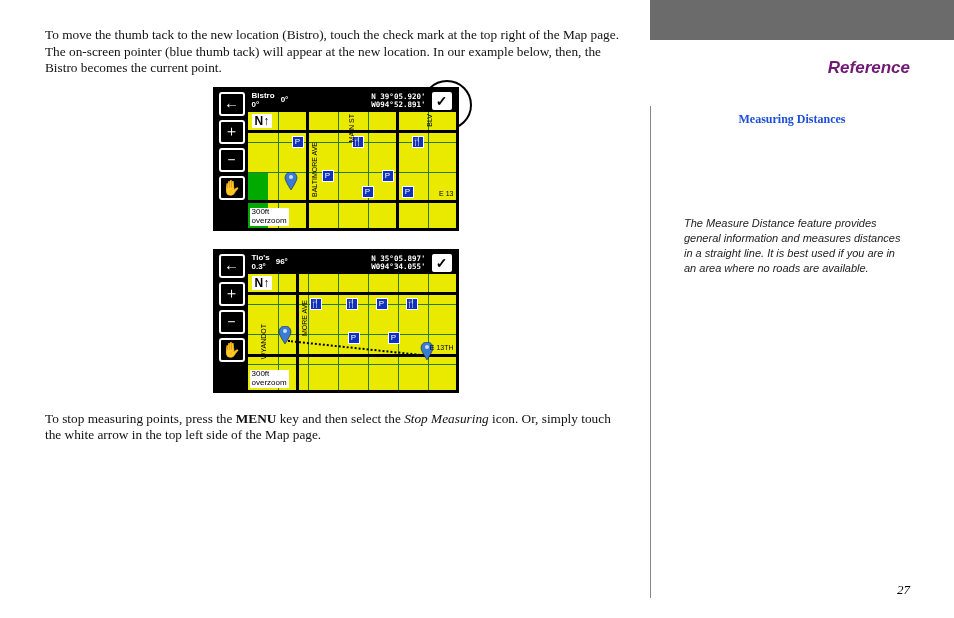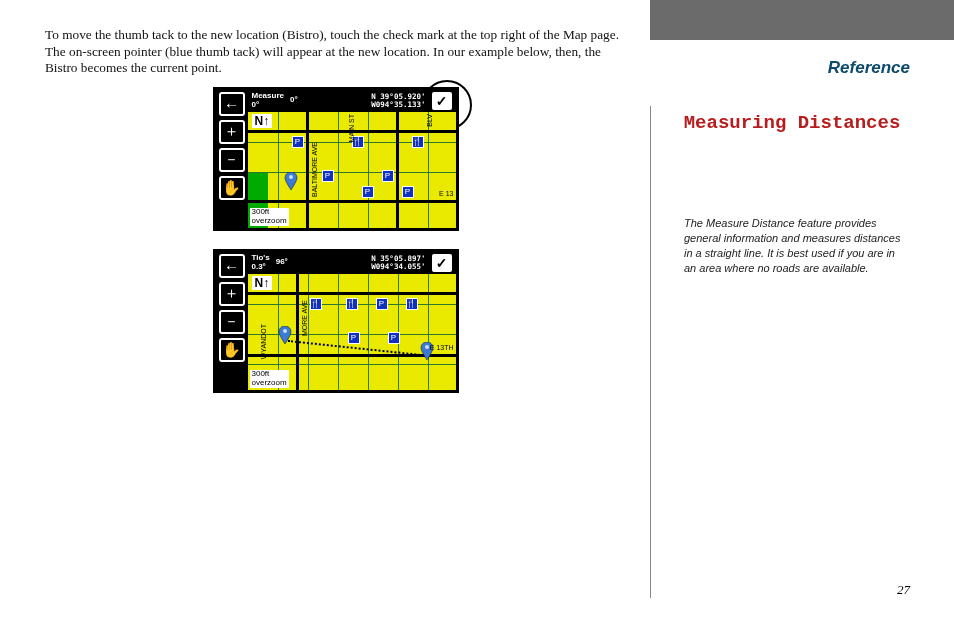--- a/index.html
+++ b/index.html
@@ -178,33 +178,33 @@
     width: 1px;
     background: #888;
   }
   .ref-title {
     position: absolute;
     top: 58px;
     right: 44px;
     font-family: 'Trebuchet MS', Arial, sans-serif;
     font-weight: bold;
     font-style: italic;
-    color: #0c4a6e;
+    color: #701a75;
     font-size: 17px;
   }
   .sub-title {
     position: absolute;
     top: 112px;
     right: 44px;
     left: 24px;
     text-align: center;
-    font-family: Liberation Mono, monospace;
+    font-family: Liberation Serif, serif;
     font-weight: bold;
-    color: #b91c1c;
-    font-size: 19px;
+    color: #1d4ed8;
+    font-size: 12px;
   }
   .note {
     position: absolute;
     top: 216px;
     left: 24px;
     right: 44px;
     font-family: 'Trebuchet MS', Arial, sans-serif;
     font-style: italic;
     font-size: 11px;
     color: #222;
@@ -242,27 +242,27 @@
             </div>
           <div class="sbtn">
               <span>－</span>
             </div>
           <div class="sbtn">
               <span>✋</span>
             </div>
         </div>
         <div class="topbar">
           <div class="loc">
-            <div>Measure</div>
+            <div>Bistro</div>
             <div>0°</div>
           </div>
           <div class="loc">0°</div>
           <div class="coords">
             <div>N  39°05.920'</div>
-            <div>W094°35.133'</div>
+            <div>W094°52.891'</div>
           </div>
           <div class="check">
               <span>✓</span>
             </div>
         </div>
         <div class="maparea">
           <div class="greenbox" style="left:0;top:60px;width:20px;height:65px"></div>
           <div class="grid-h" style="top:30px"></div>
             <div class="grid-h" style="top:60px"></div>
             <div class="grid-h" style="top:90px"></div>
@@ -370,20 +370,23 @@
           <div class="street-lbl" style="left:53px;top:26px">MORE AVE</div>
           <div class="street-lbl h" style="right:2px;top:70px">E 13TH</div>
           <div class="scale">
             <div>300ft</div>
             <div>overzoom</div>
           </div>
         </div>
       </div>
     </div>
 
+    <p class="body">
+      <span>To stop measuring points, press the </span><span class="bold">MENU</span><span> key and then select the </span><span class="ital">Stop Measuring</span><span> icon. Or, simply touch the white arrow in the top left side of the Map page.</span>
+    </p>
 
   </div>
 
   <div class="right-col">
     <div class="dark-band"></div>
     <div class="divider"></div>
     <div class="ref-title">Reference</div>
     <div class="sub-title">Measuring Distances</div>
     <div class="note">The Measure Distance feature provides general information and measures distances in a straight line. It is best used if you are in an area where no roads are available.</div>
     <div class="page-num">27</div>

